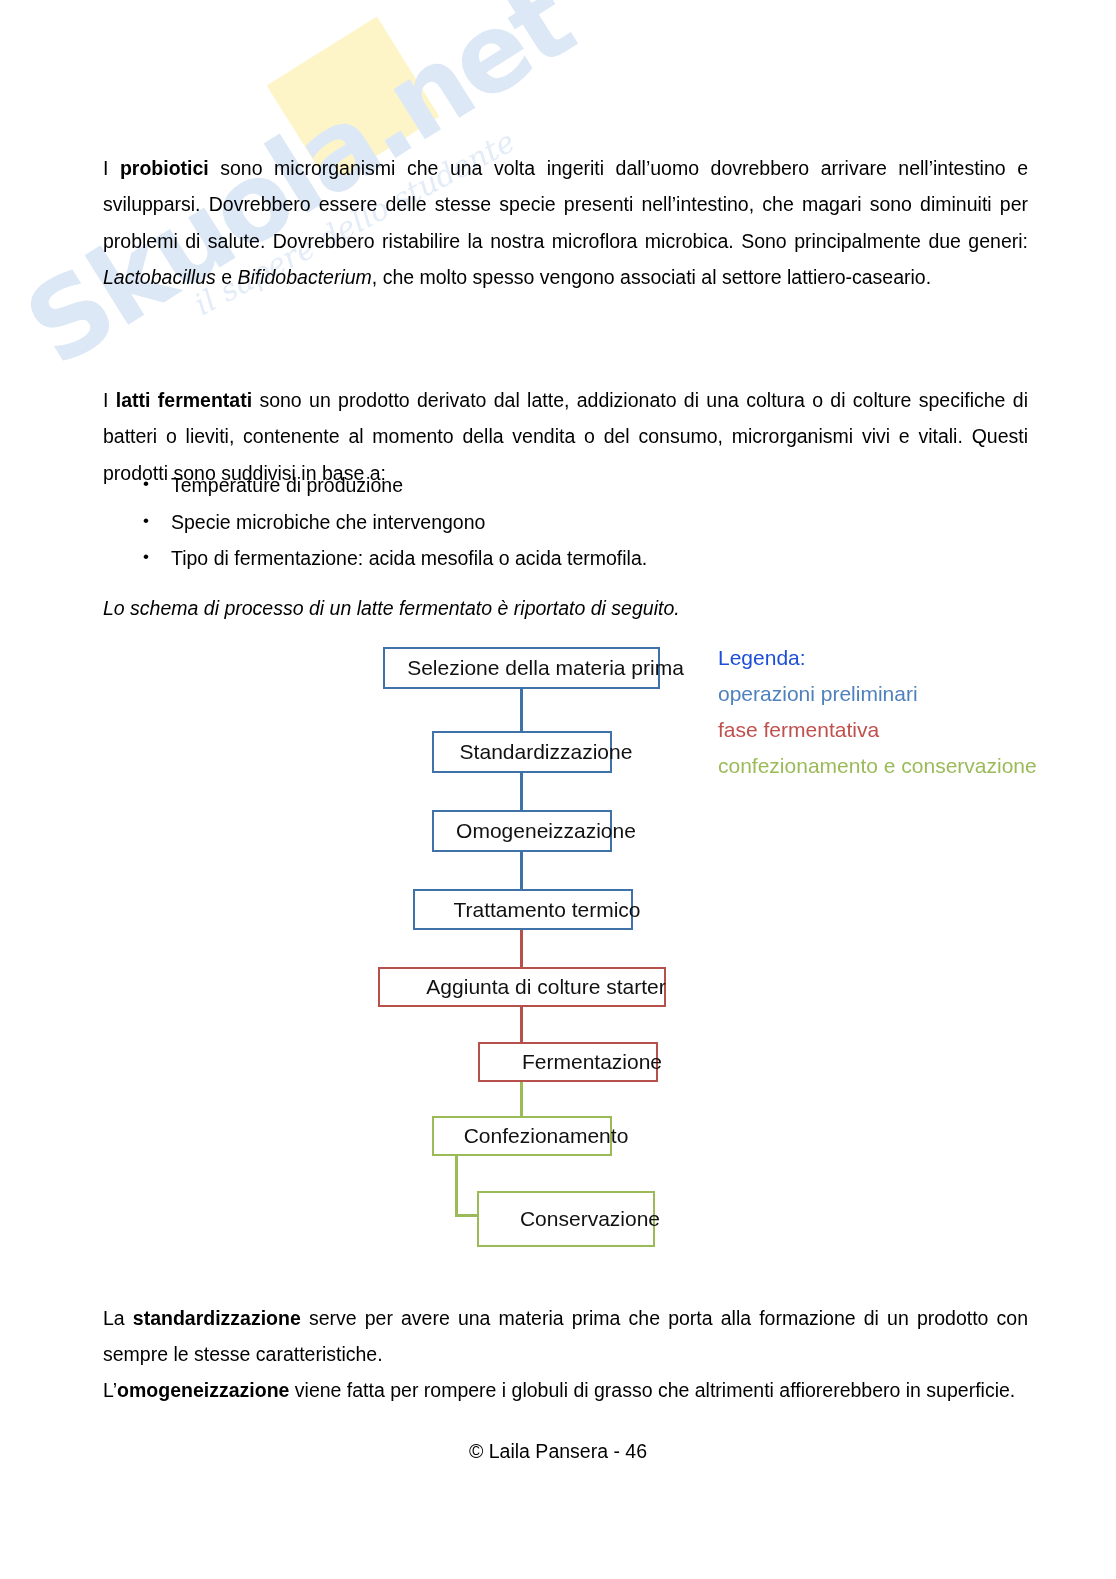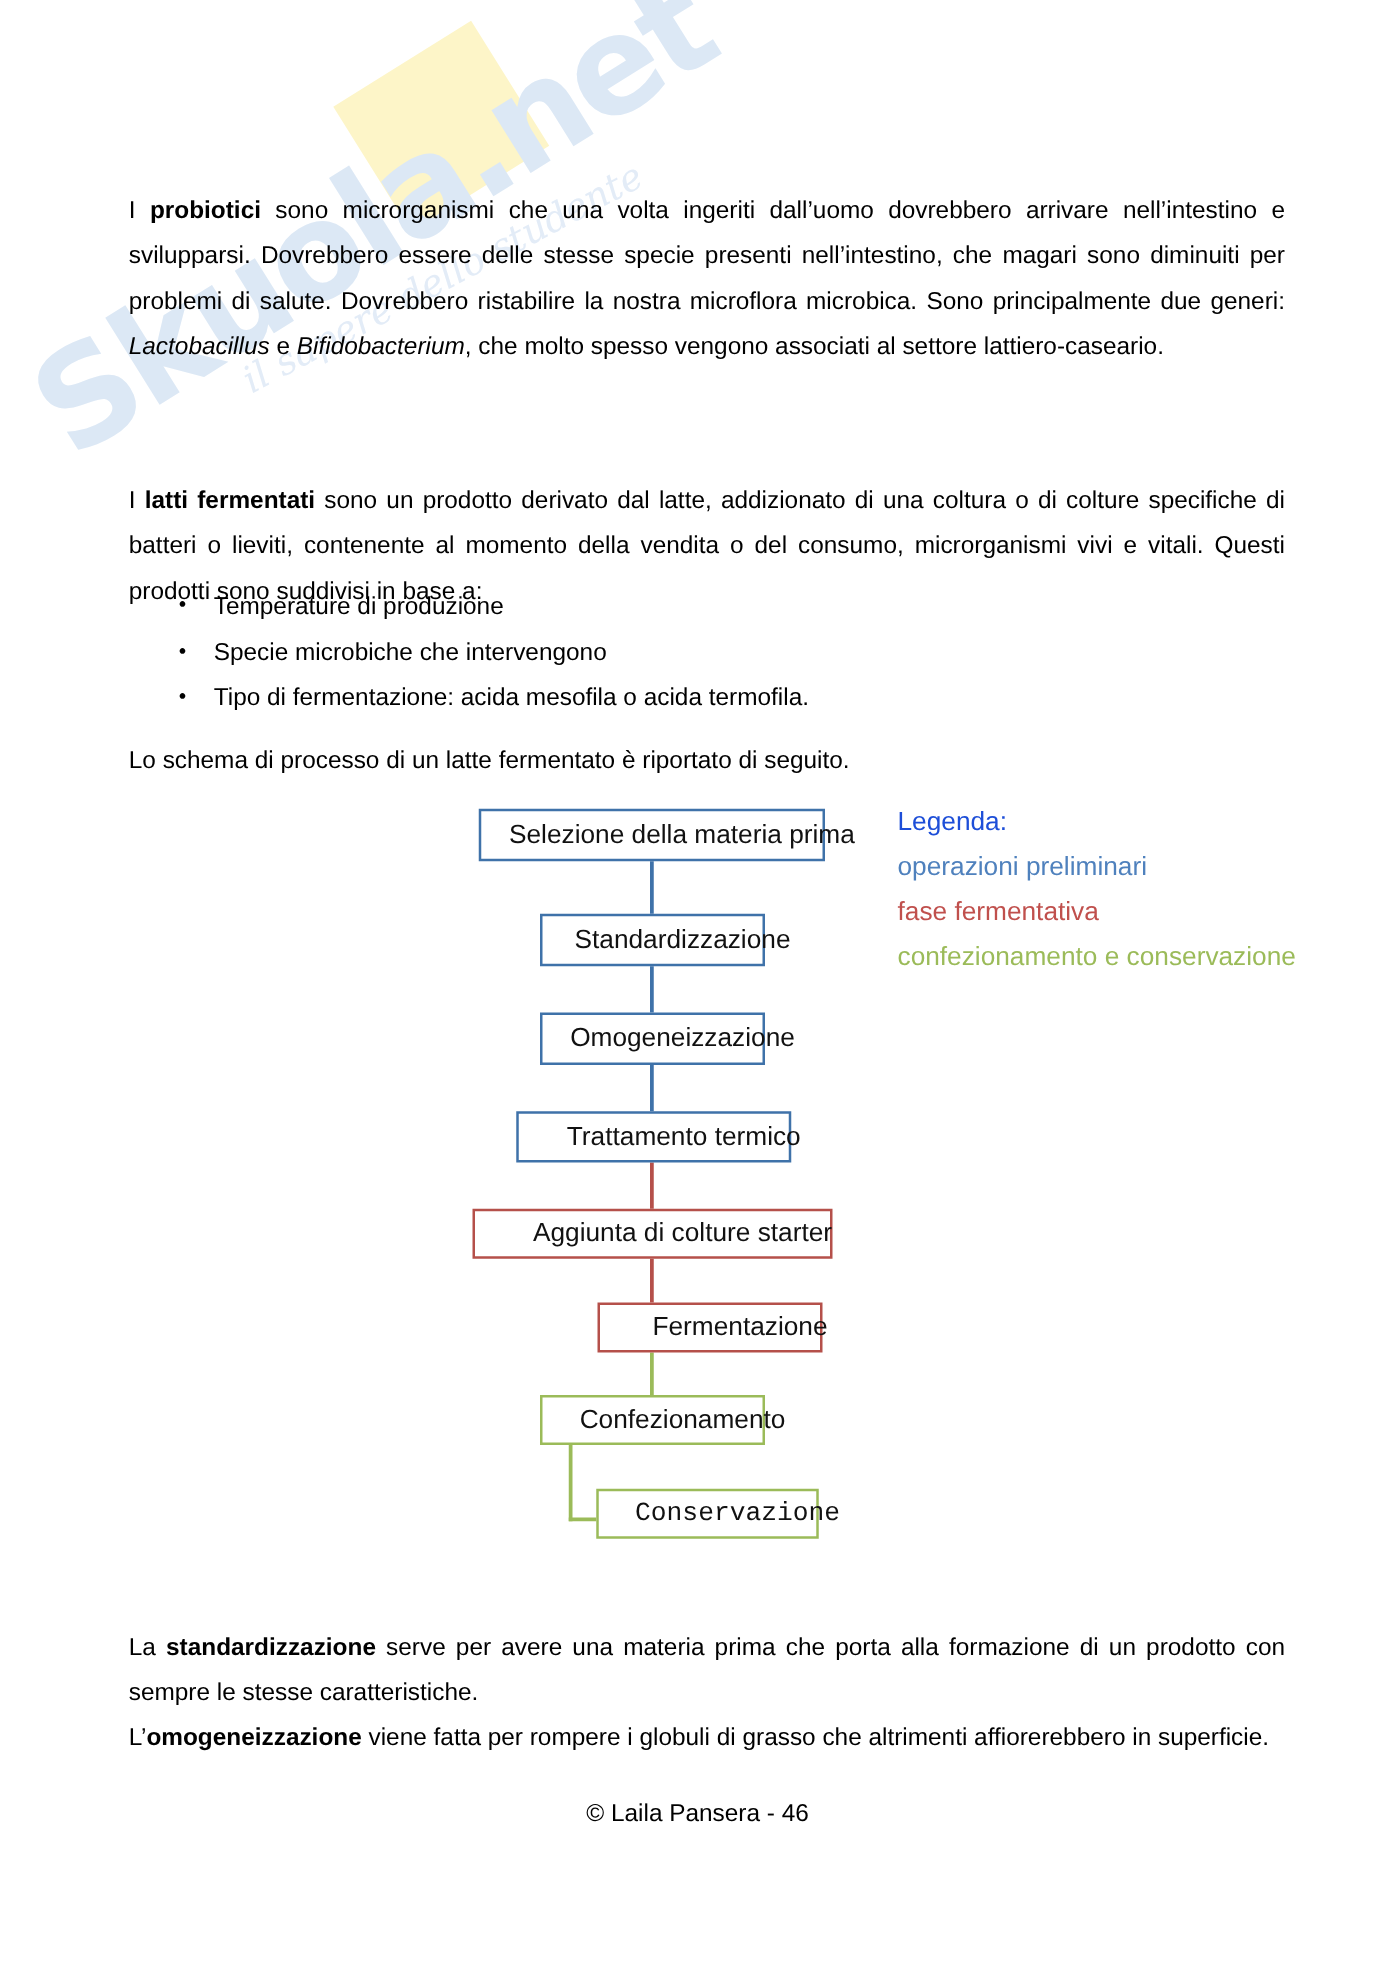--- a/index.html
+++ b/index.html
@@ -77,21 +77,21 @@
   }
   .para {
     position: absolute;
     left: 103px;
     width: 925px;
     font-size: 19.5px;
     line-height: 36.5px;
     text-align: justify;
     color: #000;
   }
-  .para.last-left { text-align: left; }
+  .para.last-left { text-align: left; font-style: italic; }
   .para b { font-weight: 700; }
   .para i { font-style: italic; }
 
   .bullets {
     position: absolute;
     left: 103px;
     width: 925px;
     margin: 0;
     padding: 0;
     list-style: none;
@@ -232,21 +232,21 @@
       </div>
     <div class="node red" style="left:378px; top:967px;  width:288px; height:40px;">
         <span>Aggiunta di colture starter</span>
       </div>
     <div class="node red" style="left:432px; top:1042px; width:180px; height:40px;margin-left:46px;">
         <span>Fermentazione</span>
       </div>
     <div class="node green" style="left:432px; top:1116px; width:180px; height:40px;">
         <span>Confezionamento</span>
       </div>
-    <div class="node green" style="left:477px; top:1191px; width:178px; height:40px;font-family:Liberation Mono, monospace;">
+    <div class="node green" style="left:477px; top:1191px; width:178px; height:56px;">
         <span>Conservazione</span>
       </div>
   </div>
 
   <div class="legend">
     <div class="legend-title">Legenda:</div>
     <div class="legend-blue">operazioni preliminari</div>
     <div class="legend-red">fase fermentativa</div>
     <div class="legend-green">confezionamento e conservazione</div>
   </div>

